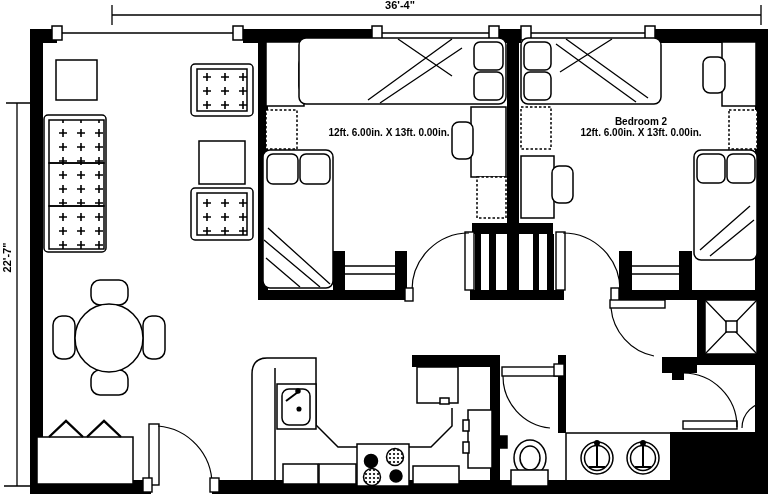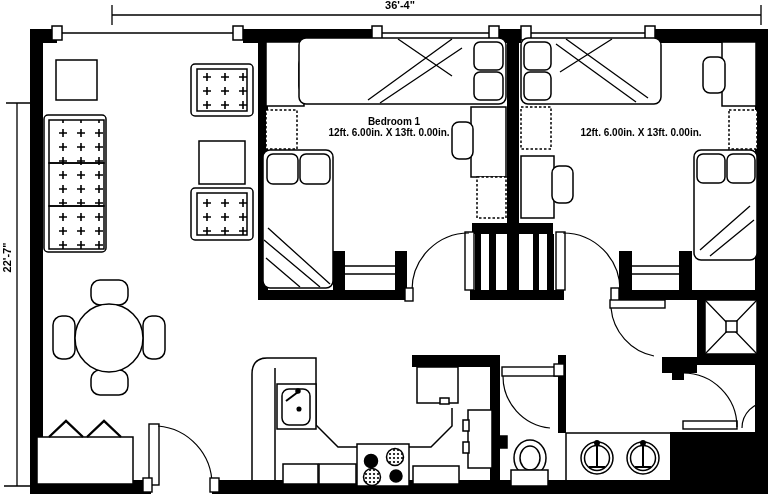--- a/index.html
+++ b/index.html
@@ -269,18 +269,18 @@
       <path d="M705,300 L757,354 M757,300 L705,354" fill="none" stroke-width="1.2"></path>
       <rect x="726" y="321" width="11" height="11"></rect>
     </g>
   </g>
 </svg>
 
 <div class="label dim-label" style="left:340px;top:0px;width:120px;">36'-4"</div>
 
 <div class="label dim-label rot" style="left:-23px;top:252px;width:60px;">22'-7"</div>
 
-<div class="label" style="left:324px;top:116px;width:140px;">Bedroom 1</div>
 <div class="label" style="left:309px;top:127px;width:160px;">12ft. 6.00in. X 13ft. 0.00in.</div>
 
+<div class="label" style="left:571px;top:116px;width:140px;">Bedroom 2</div>
 <div class="label" style="left:561px;top:127px;width:160px;">12ft. 6.00in. X 13ft. 0.00in.</div>
 
 </div>
 
 </body></html>

